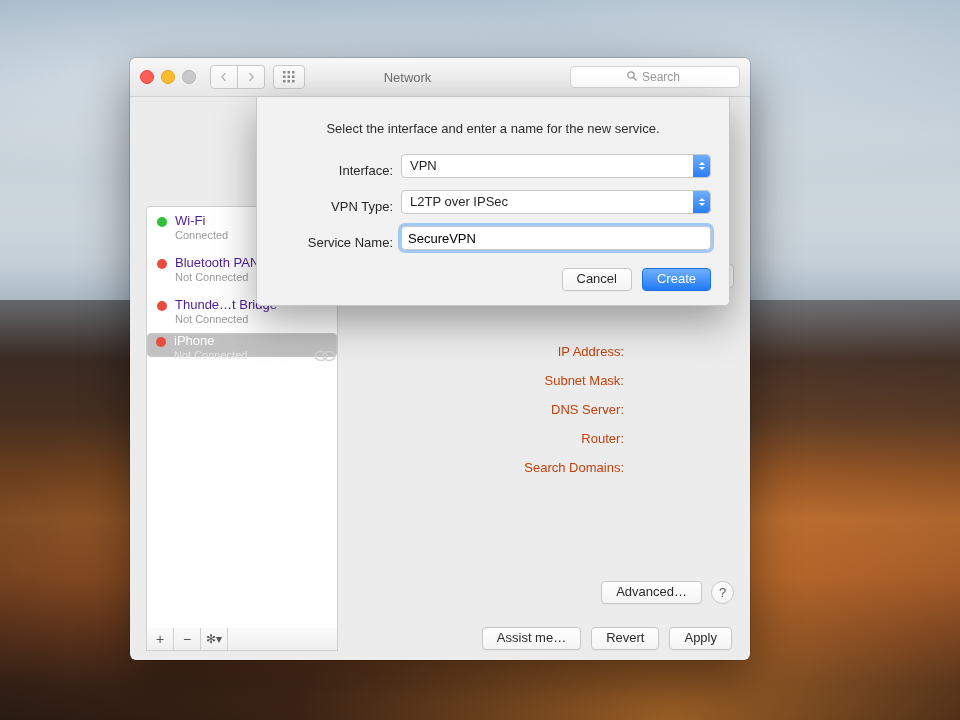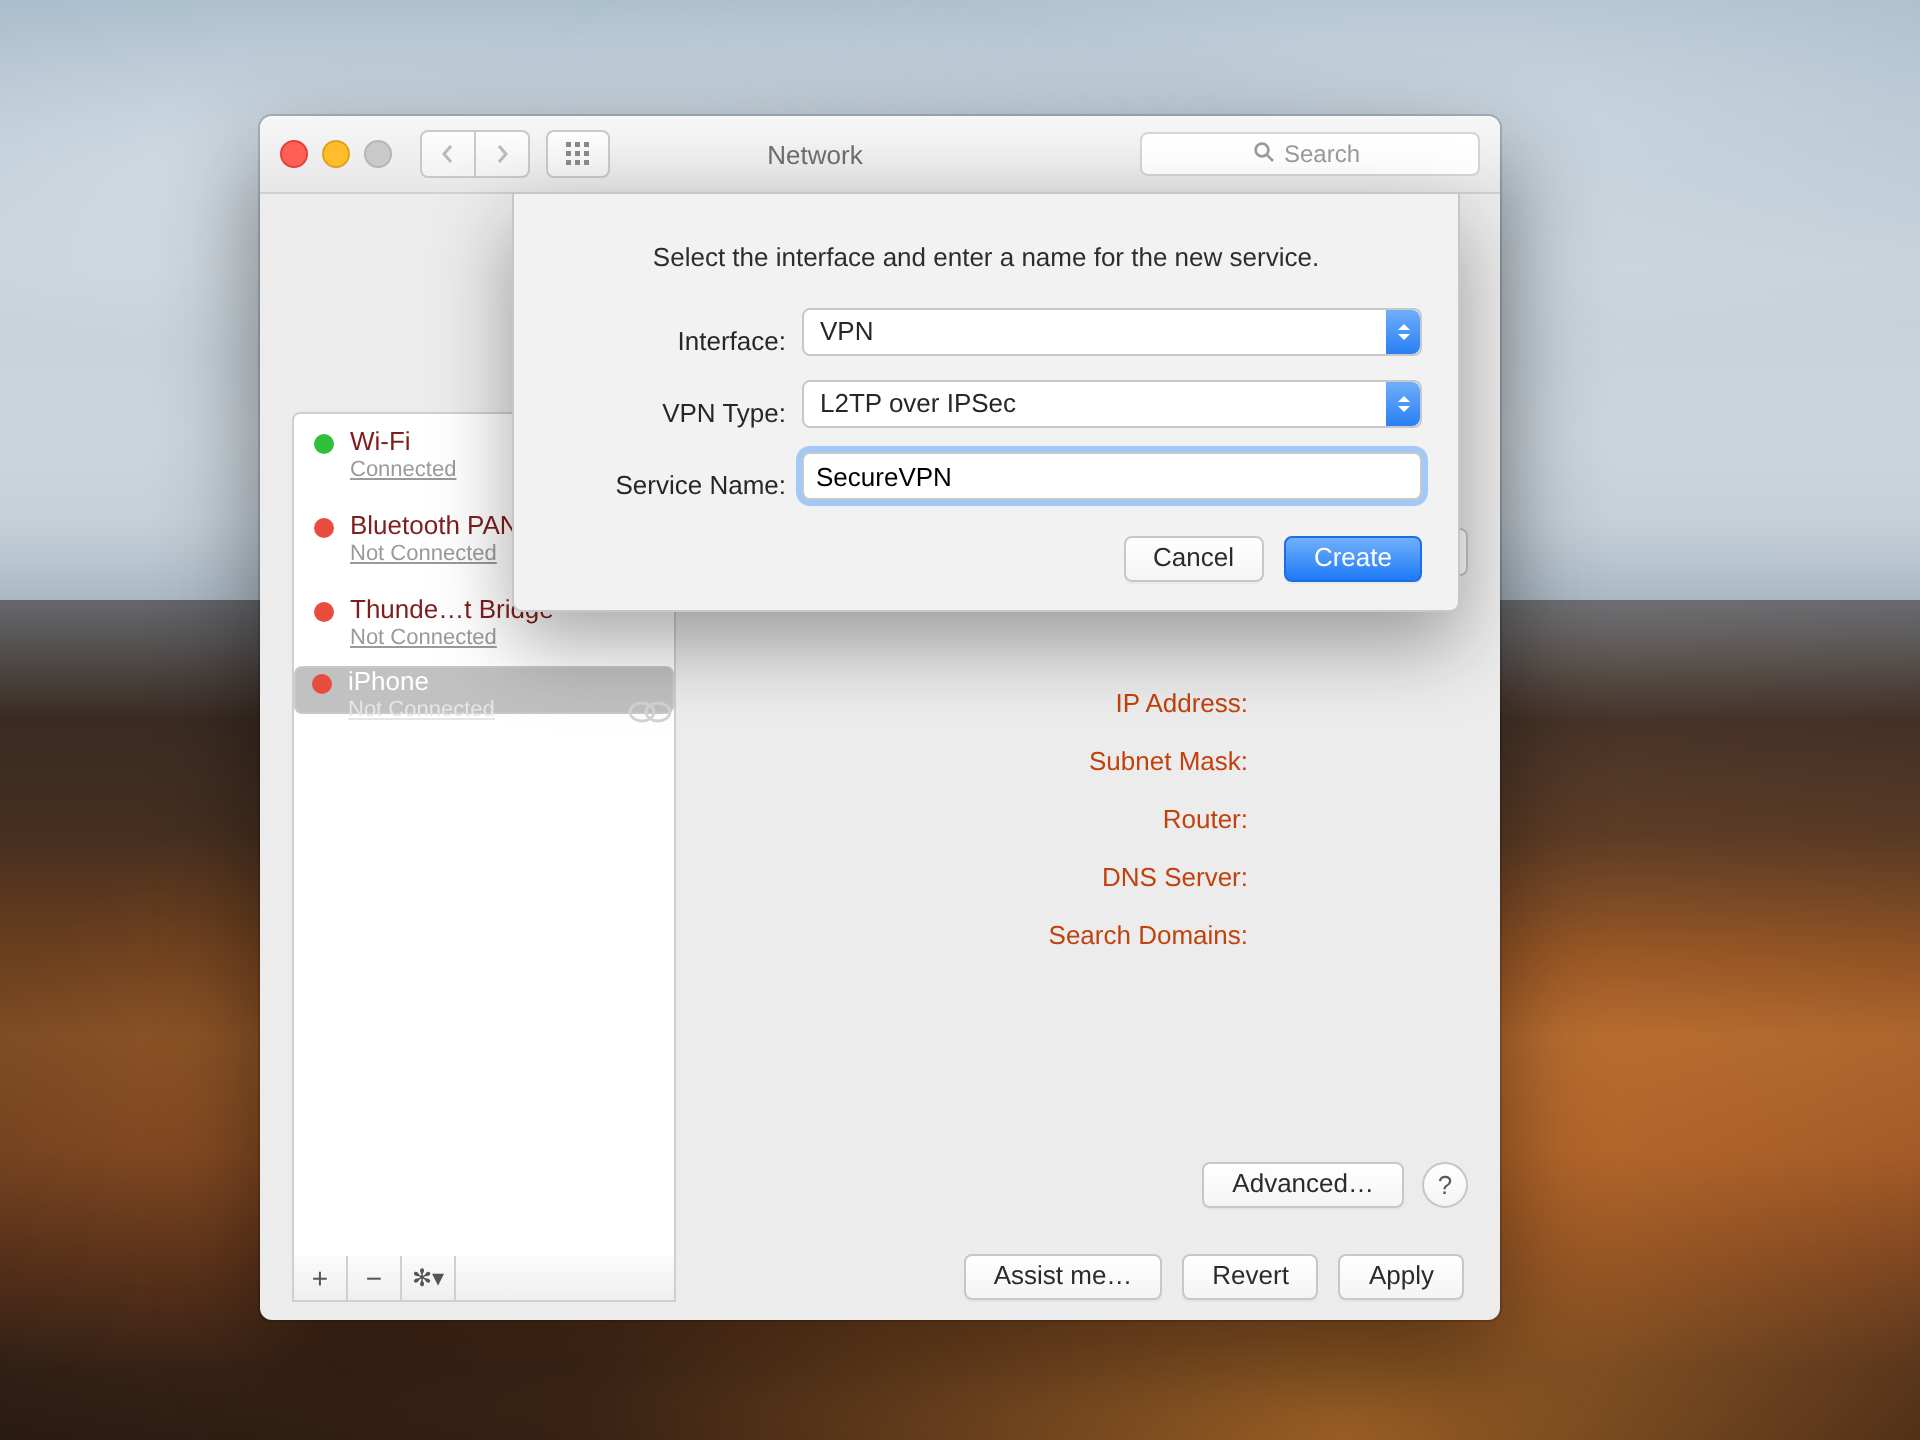--- a/index.html
+++ b/index.html
@@ -47,22 +47,22 @@
 .search-text{position:absolute;left:72px;top:4px;font-size:12px;color:#9b9b9b;}
 
 .body{position:absolute;left:0;right:0;top:38px;bottom:0;}
 
 .sidebar{position:absolute;left:16px;top:110px;width:190px;height:422px;background:#fff;border:1px solid #cfcfcf;border-radius:4px 4px 0 0;}
 .svc{display:flex;align-items:flex-start;gap:8px;padding:7px 10px;border-bottom:0;}
 .dot{width:10px;height:10px;border-radius:50%;margin-top:3px;flex-shrink:0;}
 .dot.green{background:#2fbf3a;}
 .dot.red{background:#e84c3d;}
 .svc .txt{display:flex;flex-direction:column;line-height:14px;}
-.svc .name{font-size:13px;color:#7f1d1d;white-space:nowrap;overflow:hidden;text-overflow:ellipsis;max-width:150px;}
-.svc .status{font-size:11px;color:#9a9a9a;text-decoration:underline;}
+.svc .name{font-size:13px;color:#4c1d95;white-space:nowrap;overflow:hidden;text-overflow:ellipsis;max-width:150px;}
+.svc .status{font-size:11px;color:#9a9a9a;}
 .svc.sel{background:#c1c1c1;}
 .svc.sel .name{color:#fff;}
 .svc.sel .status{color:#e6e6e6;}
 .linkicon{position:absolute;right:-2px;top:139px;width:28px;height:20px;display:flex;align-items:center;justify-content:center;}
 .linkicon svg{width:28px;height:20px;}
 
 .listfoot{position:absolute;left:16px;top:532px;width:190px;height:22px;display:flex;border:1px solid #cfcfcf;border-top:0;background:linear-gradient(#fbfbfb,#efefef);}
 .lfbtn{width:26px;height:22px;border-right:1px solid #cfcfcf;display:flex;align-items:center;justify-content:center;font-size:14px;color:#555;}
 .lfbtn.gear{font-size:12px;}
 .lfspace{flex:1;}
@@ -206,22 +206,22 @@
     <div class="status-frag">
      <div>plugged in</div>
      <div>not</div>
     </div>
     <div class="locsel">
      <div class="arrows">▲<br>▼</div>
     </div>
     <div class="row-labels">
      <div>IP Address:</div>
      <div>Subnet Mask:</div>
+     <div>DNS Server:</div>
      <div>Router:</div>
-     <div>DNS Server:</div>
      <div>Search Domains:</div>
     </div>
     <span class="btn adv">Advanced…</span>
     <span class="helpbtn">?</span>
    </div>
 
    <div class="bottombar">
     <span class="btn">Assist me…</span>
     <span class="btn">Revert</span>
     <span class="btn">Apply</span>

